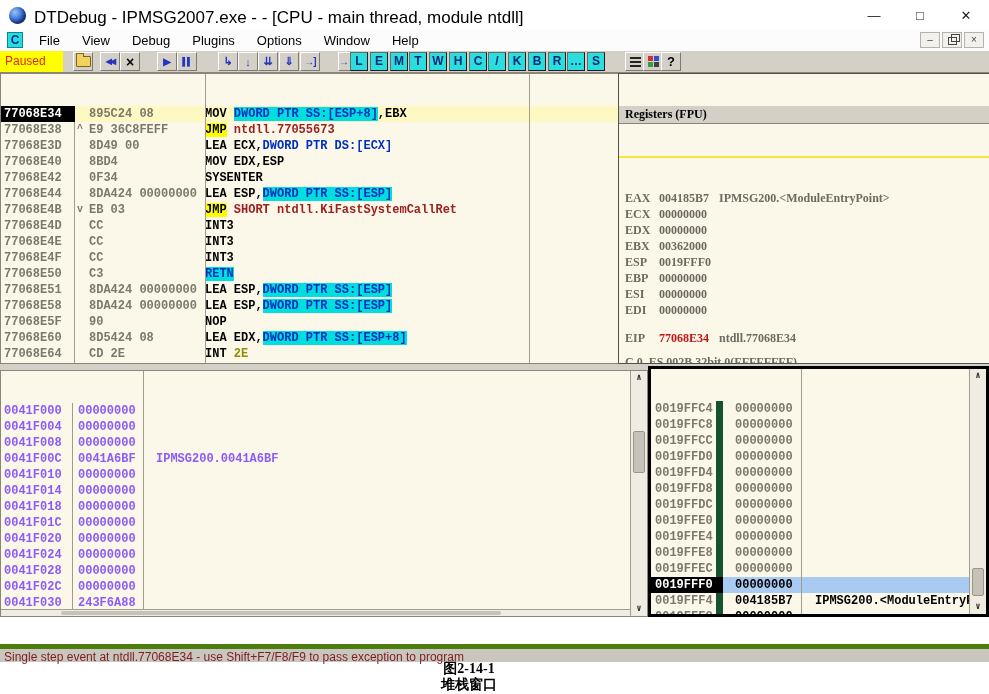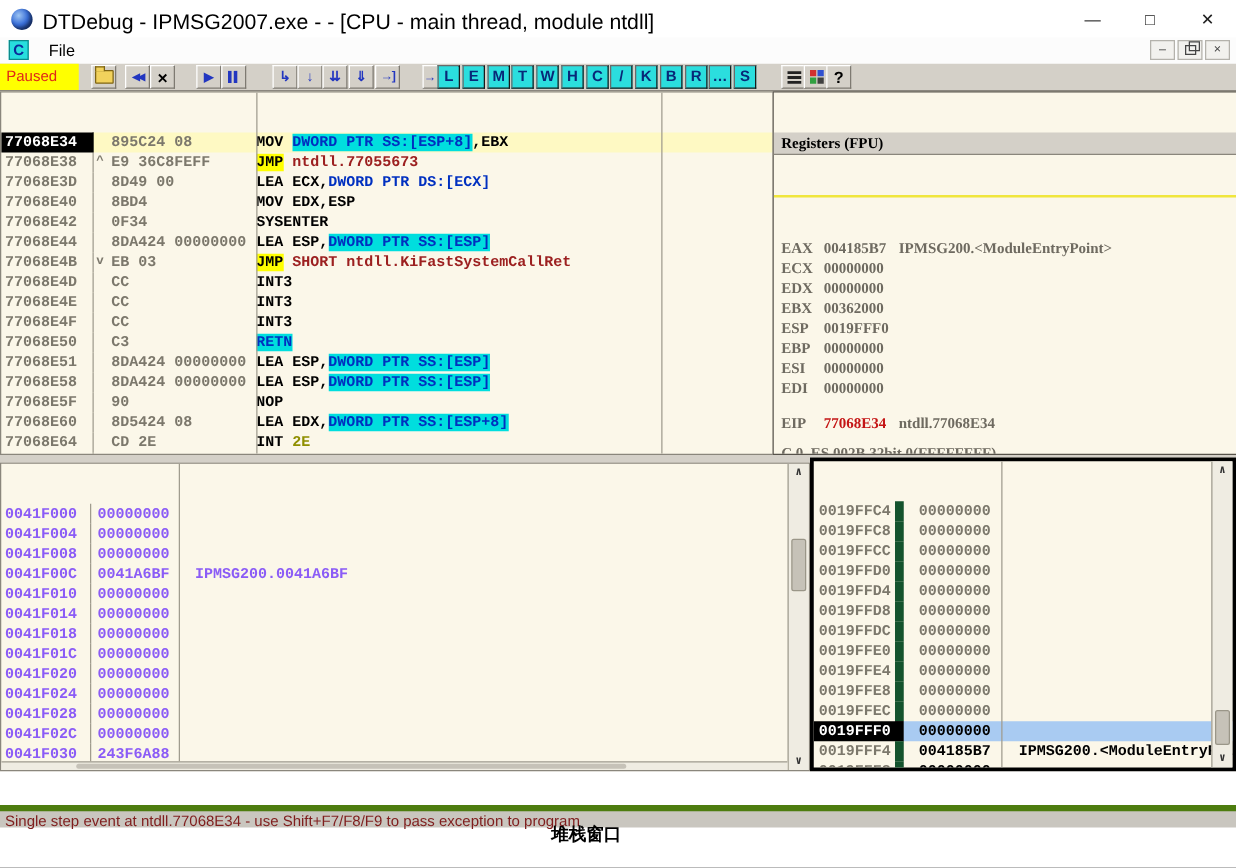--- a/index.html
+++ b/index.html
@@ -16,21 +16,21 @@
   .title-text{position:absolute;left:34px;top:8px;font-size:17px;}
   .win-controls{position:absolute;right:0;top:0;height:30px;display:flex;}
   .win-btn{width:46px;height:30px;display:flex;align-items:center;justify-content:center;
            font-size:13px;color:#222;}
 
   
   .menubar{position:absolute;left:0;top:30px;width:100%;height:21px;background:#fcfcfc;}
   .cpu-menu-icon{position:absolute;left:7px;top:2px;width:16px;height:16px;background:#27dede;
                  border:1px solid #0c8a8a;color:#0a2a9a;font-weight:700;font-size:12px;
                  text-align:center;line-height:15px;box-sizing:border-box;}
-  .menu-items{position:absolute;left:28px;top:0;height:21px;display:flex;flex-direction:column;}
+  .menu-items{position:absolute;left:28px;top:0;height:21px;display:flex;}
   .menu-item{padding:0 11px;line-height:21px;font-size:13px;}
   .mdi-controls{position:absolute;right:5px;top:2px;display:flex;gap:2px;}
   .mdi-btn{width:20px;height:16px;background:#f2f1ee;border:1px solid #b4b2ac;color:#444;
            font-size:10px;line-height:14px;text-align:center;box-sizing:border-box;}
   .glyph-restore{position:relative;display:inline-block;width:7px;height:6px;border:1px solid #444;
                  background:#f2f1ee;top:2px;}
   .glyph-restore::before{content:'';position:absolute;left:2px;top:-4px;width:7px;height:6px;
                  border:1px solid #444;}
 
   
@@ -254,16 +254,17 @@
       <div class="sb-arrow sb-down">∨</div>
     </div>
   </div>
 
 
   <div class="statusbar">
     <span>Single step event at ntdll.77068E34 - use Shift+F7/F8/F9 to pass exception to program</span>
   </div>
 
   <div class="caption">
+    <div>图2-14-1</div>
     <div>堆栈窗口</div>
   </div>
 
 </div>
 
 </body></html>

